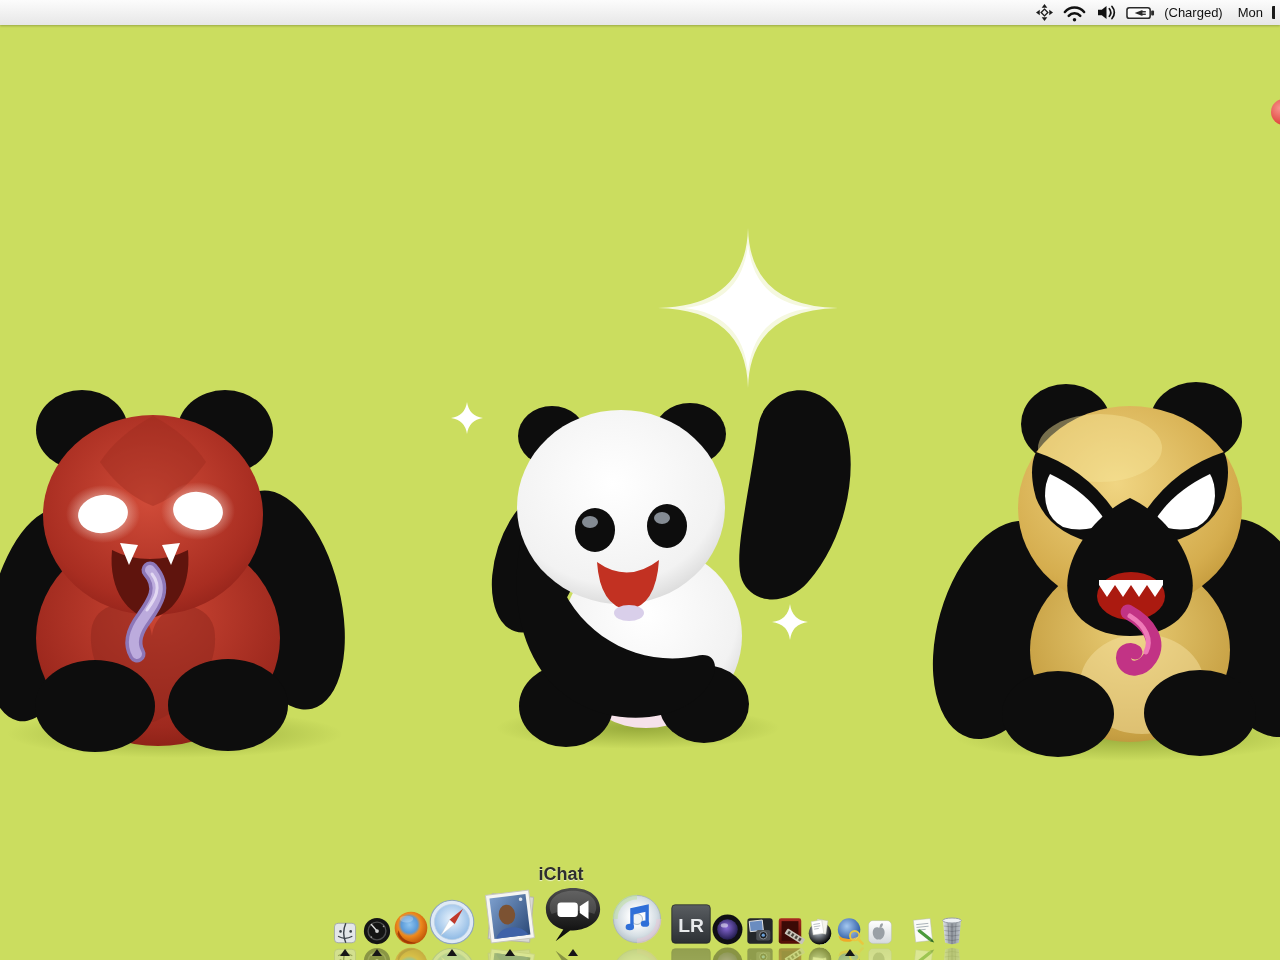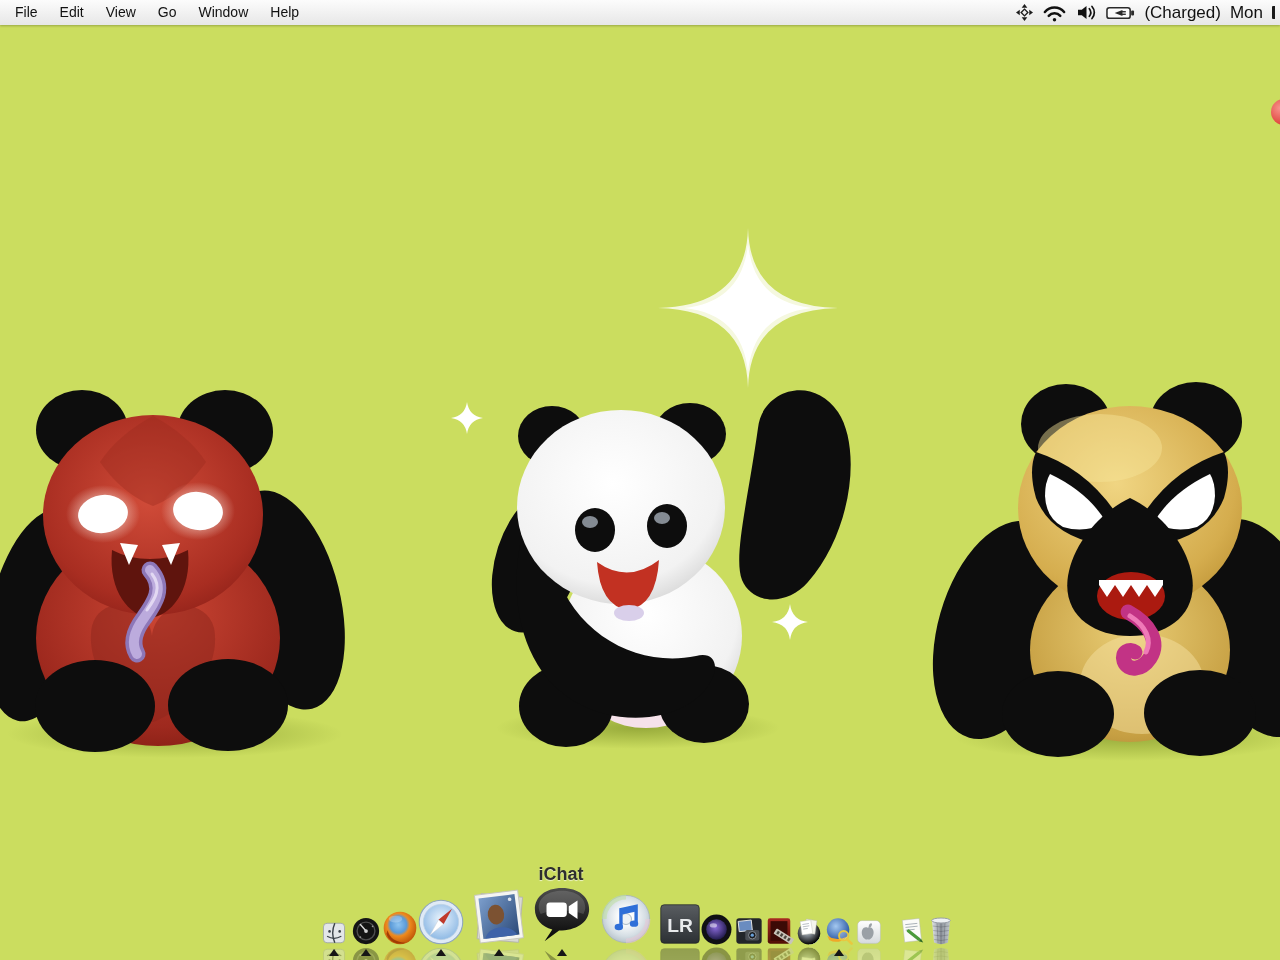--- a/index.html
+++ b/index.html
@@ -8,27 +8,27 @@
           font-family:"Liberation Sans",sans-serif;}
   
   .menubar{position:absolute;top:0;left:0;width:1280px;height:25px;z-index:30;
            background:linear-gradient(#fcfcfc,#e7e7e7);
            box-shadow:0 1px 2px rgba(60,70,20,.35);
            display:flex;align-items:center;justify-content:space-between;}
   .menus{display:flex;align-items:center;padding-left:4px;height:100%;}
   .menu-item{padding:0 11px;font-size:14px;color:#111;line-height:25px;cursor:default;}
   .status{display:flex;align-items:center;height:100%;gap:9px;margin-left:auto;overflow:hidden;}
   .status svg{display:block;}
-  .status-text{font-size:17px;color:#111;white-space:nowrap;}
-  .clock{}
+  .status-text{font-size:13px;color:#111;white-space:nowrap;}
+  .clock{margin-left:6px;}
   .partial-glyph{width:5px;height:13px;border-left:3px solid #1a1a1a;border-radius:1px;flex:0 0 auto;}
   
   .wallpaper{position:absolute;top:0;left:0;z-index:1;}
   
-  .dock-row{position:absolute;left:0;right:0;bottom:14px;height:64px;z-index:20;}
+  .dock-row{position:absolute;left:11px;right:0;bottom:14px;height:64px;z-index:20;}
   .dock-item{position:absolute;bottom:0;cursor:pointer;}
   .dock-item svg{width:100%;height:100%;display:block;}
   .dock-main .dock-item.running::after{content:"";position:absolute;left:50%;bottom:-10px;
       margin-left:-5px;width:0;height:0;
       border-left:5px solid transparent;border-right:5px solid transparent;
       border-bottom:7px solid #161616;}
   .dock-reflection{position:absolute;left:0;bottom:0;width:100%;height:14px;overflow:hidden;z-index:10;pointer-events:none;}
   .dock-reflection .dock-row{position:absolute;top:0;bottom:auto;transform:scaleY(-1);opacity:.35;}
   .dock-fade{position:absolute;inset:0;z-index:11;pointer-events:none;
       background:linear-gradient(rgba(203,221,95,.25),rgba(203,221,95,.9));}
@@ -152,28 +152,20 @@
     </g>
 
     <path d="M748 228 Q750 306 838 308 Q750 310 748 388 Q746 310 658 308 Q746 306 748 228 Z" fill="#ffffff" opacity=".8"></path>
     <path d="M748 244 Q754 302 812 308 Q754 314 748 372 Q742 314 684 308 Q742 302 748 244 Z" fill="#ffffff"></path>
     <path d="M467 402 Q469 416 483 418 Q469 420 467 434 Q465 420 451 418 Q465 416 467 402 Z" fill="#ffffff"></path>
     <path d="M790 604 Q792 620 808 622 Q792 624 790 640 Q788 624 772 622 Q788 620 790 604 Z" fill="#ffffff"></path>
     <circle cx="1284" cy="112" r="13" fill="url(#gRedDot)"></circle>
   </svg>
 
   <div class="menubar">
-    <div class="menus">
-      <span class="menu-item">File</span>
-      <span class="menu-item">Edit</span>
-      <span class="menu-item">View</span>
-      <span class="menu-item">Go</span>
-      <span class="menu-item">Window</span>
-      <span class="menu-item">Help</span>
-    </div>
     <div class="status">
       <span>
         <svg width="17" height="17" viewBox="0 0 20 20" fill="#1c1c1c">
           <path d="M10 0 L13.3 4.4 H6.7 Z"></path>
             <path d="M10 20 L13.3 15.6 H6.7 Z"></path>
           <path d="M0 10 L4.4 6.7 V13.3 Z"></path>
             <path d="M20 10 L15.6 6.7 V13.3 Z"></path>
           <rect x="7.2" y="7.2" width="5.6" height="5.6" transform="rotate(45 10 10)" fill="none" stroke="#1c1c1c" stroke-width="1.6"></rect>
         </svg>
       </span>

